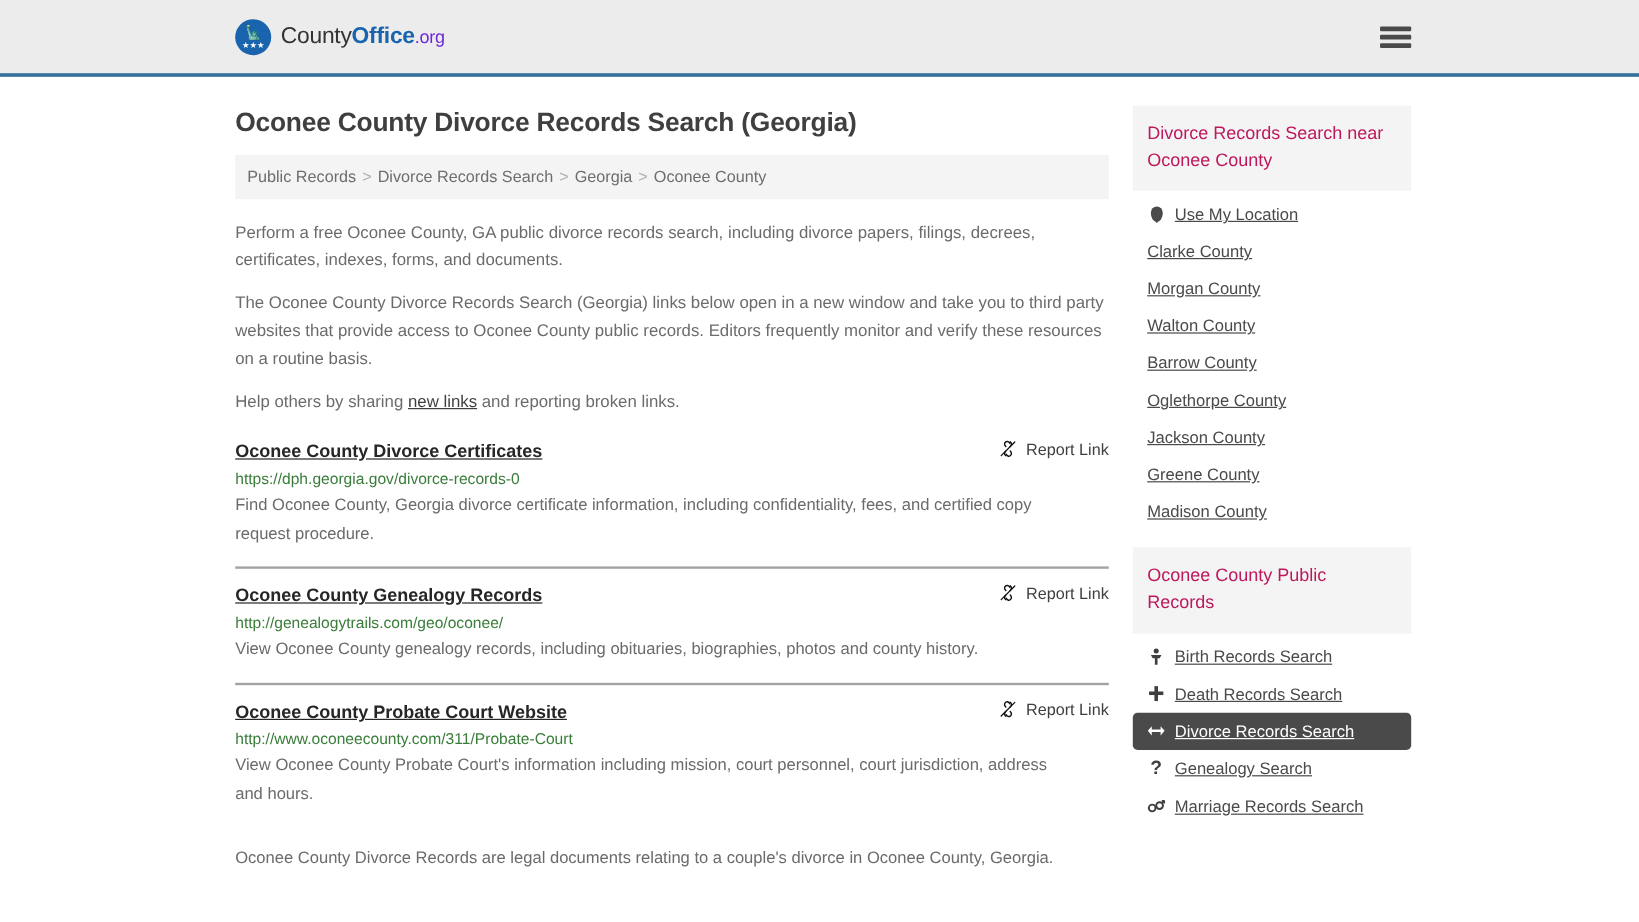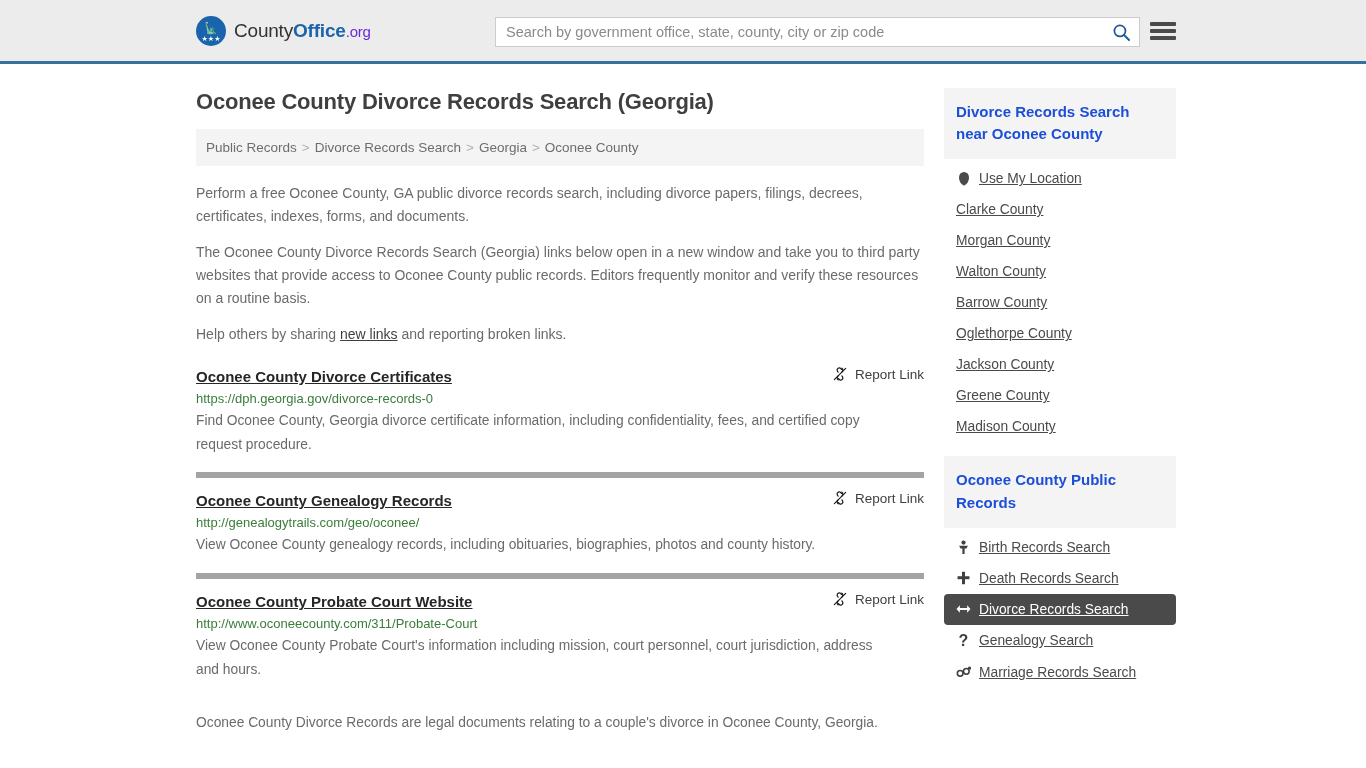--- a/index.html
+++ b/index.html
@@ -154,21 +154,21 @@
   }
   .intro a {
     color: #3f3f3f;
     text-decoration: underline;
     font-weight: normal;
   }
 
   
   .results { margin-top: 14px; }
   .result {
-    border-top: 6px solid #a3a3a3;
+    border-top: 2px solid #a3a3a3;
     padding: 14px 0 16px 0;
     position: relative;
   }
   .result:first-child { border-top: none; padding-top: 8px; }
   .result-title {
     font-size: 15px;
     font-weight: bold;
     color: #262626;
     text-decoration: underline;
     display: inline-block;
@@ -218,22 +218,22 @@
     margin: 14px 0 0 0;
   }
 
   
   .side-col { margin-top: 24px; }
   .side-box { margin-bottom: 8px; }
   .side-head {
     background: #f4f4f4;
     padding: 13px 12px 14px 12px;
     font-size: 15px;
-    font-weight: bold;
-    color: #1d4ed8;
+    font-weight: normal;
+    color: #be185d;
     line-height: 1.48;
   }
   .side-list { padding: 4px 0 6px 0; }
   .side-item {
     display: flex;
     gap: 8px;
     padding: 8px 12px;
     text-decoration: none;
     font-size: 13.8px;
     border-radius: 4px;
@@ -280,29 +280,20 @@
 
 <div class="site-header">
   <a class="brand" href="#">
     <span class="brand-seal">
       <span class="eagle">🗽</span>
       <span class="stars">★★★</span>
     </span>
     <span class="brand-text"><span class="c">County</span><span class="b">Office</span><span class="org">.org</span></span>
   </a>
 
-  <div class="search-wrap">
-    <input class="search-input" type="text" placeholder="Search by government office, state, county, city or zip code" style="">
-    <button class="search-btn">
-      <svg width="19" height="19" viewBox="0 0 24 24" fill="none">
-        <circle cx="10" cy="10" r="7" stroke="#1a5a96" stroke-width="2.2"></circle>
-        <line x1="15.2" y1="15.2" x2="21.5" y2="21.5" stroke="#1a5a96" stroke-width="2.4" stroke-linecap="round"></line>
-      </svg>
-    </button>
-  </div>
 
   <div class="hamburger">
     <span></span>
     <span></span>
     <span></span>
   </div>
 </div>
 
 <div class="page">
   <div class="page-inner">

